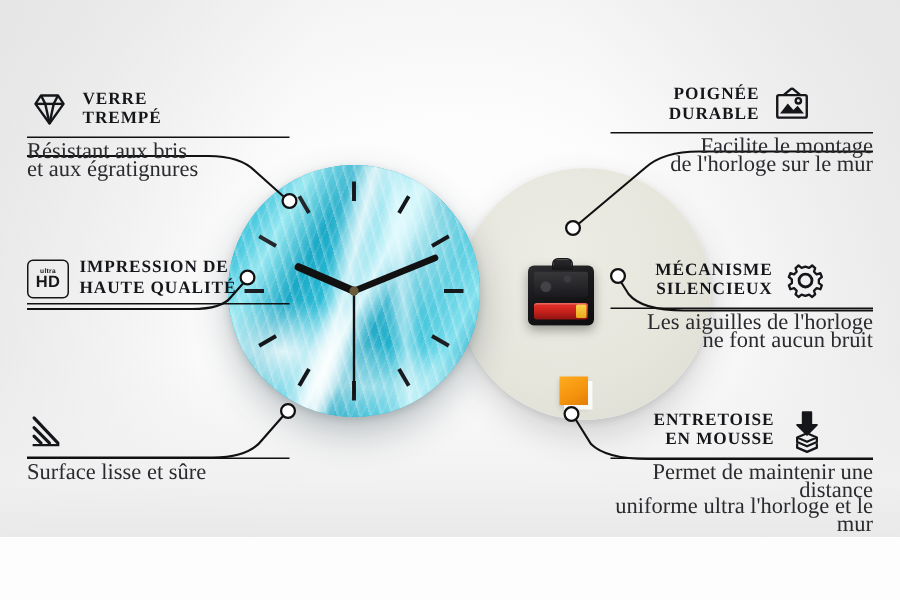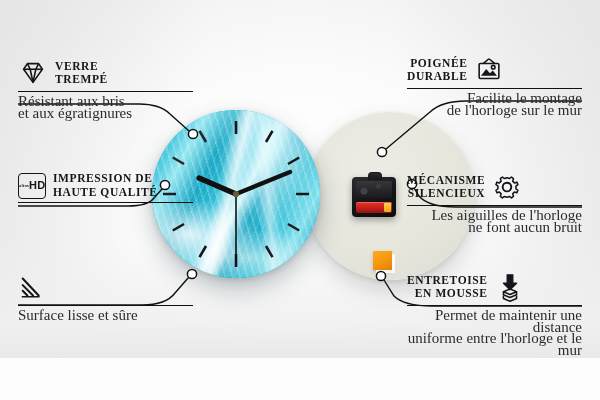--- a/index.html
+++ b/index.html
@@ -32,41 +32,41 @@
   }
 
   
   #connectors{position:absolute;left:0;top:0;width:600px;height:400px;}
   #connectors path{fill:none;stroke:#111;stroke-width:1.4;}
   #connectors circle{fill:#fff;stroke:#111;stroke-width:1.5;}
 
   
   .feature{position:absolute;width:175px;}
   .feature .head{display:flex;align-items:center;gap:7px;}
-  .feature.right .head{justify-content:flex-start;}
+  .feature.right .head{justify-content:center;}
   .title{
     font-family:"Liberation Serif", serif;
     font-weight:bold;letter-spacing:.6px;color:#15161a;
     font-size:11.5px;line-height:13.5px;text-transform:uppercase;
   }
   .feature.left .title{text-align:left;}
   .feature.right .title{text-align:right;}
   .rule{height:1.3px;background:#111;margin:3px 0 4px 0;width:100%;}
   .desc{
     font-family:"Liberation Serif", serif;
     font-size:15px;line-height:11.6px;color:#2a2b2f;
   }
   .feature.right .desc{text-align:right;}
   .icon{width:30px;height:30px;flex:0 0 30px;color:#15161a;}
   .icon svg{display:block;width:30px;height:30px;}
 
   
   .hdbox{
     width:28px;height:26px;border:1.6px solid #15161a;border-radius:4px;
-    display:flex;flex-direction:row;align-items:center;justify-content:center;
+    display:flex;flex-direction:column;align-items:center;justify-content:center;
     box-sizing:border-box;flex:0 0 28px;
   }
   .hdbox .ultra{font-family:"Liberation Sans", sans-serif;font-size:4.4px;font-weight:bold;
     letter-spacing:.2px;color:#15161a;line-height:5px;}
   .hdbox .hd{font-family:"Liberation Sans", sans-serif;font-size:11px;font-weight:bold;
     color:#15161a;line-height:11px;letter-spacing:.3px;}
 
   
   #clock-back{
     position:absolute;left:306px;top:112px;width:168px;height:168px;border-radius:50%;
@@ -335,17 +335,17 @@
             <path d="M9 21 l7-3 7 3 -7 3 Z"></path>
             <path d="M9 21 v3.2 l7 3 7-3 V21"></path>
             <path d="M9 25 v3.2 l7 3 7-3 V25"></path>
           </g>
         </svg>
       </span>
     </div>
     <div class="rule"></div>
     <div class="desc">
       <span>Permet de maintenir une distance</span><br>
-      <span>uniforme entre l'horloge et le mur</span>
+      <span>uniforme ultra l'horloge et le mur</span>
     </div>
   </div>
 
 </div>
 
 </body></html>

